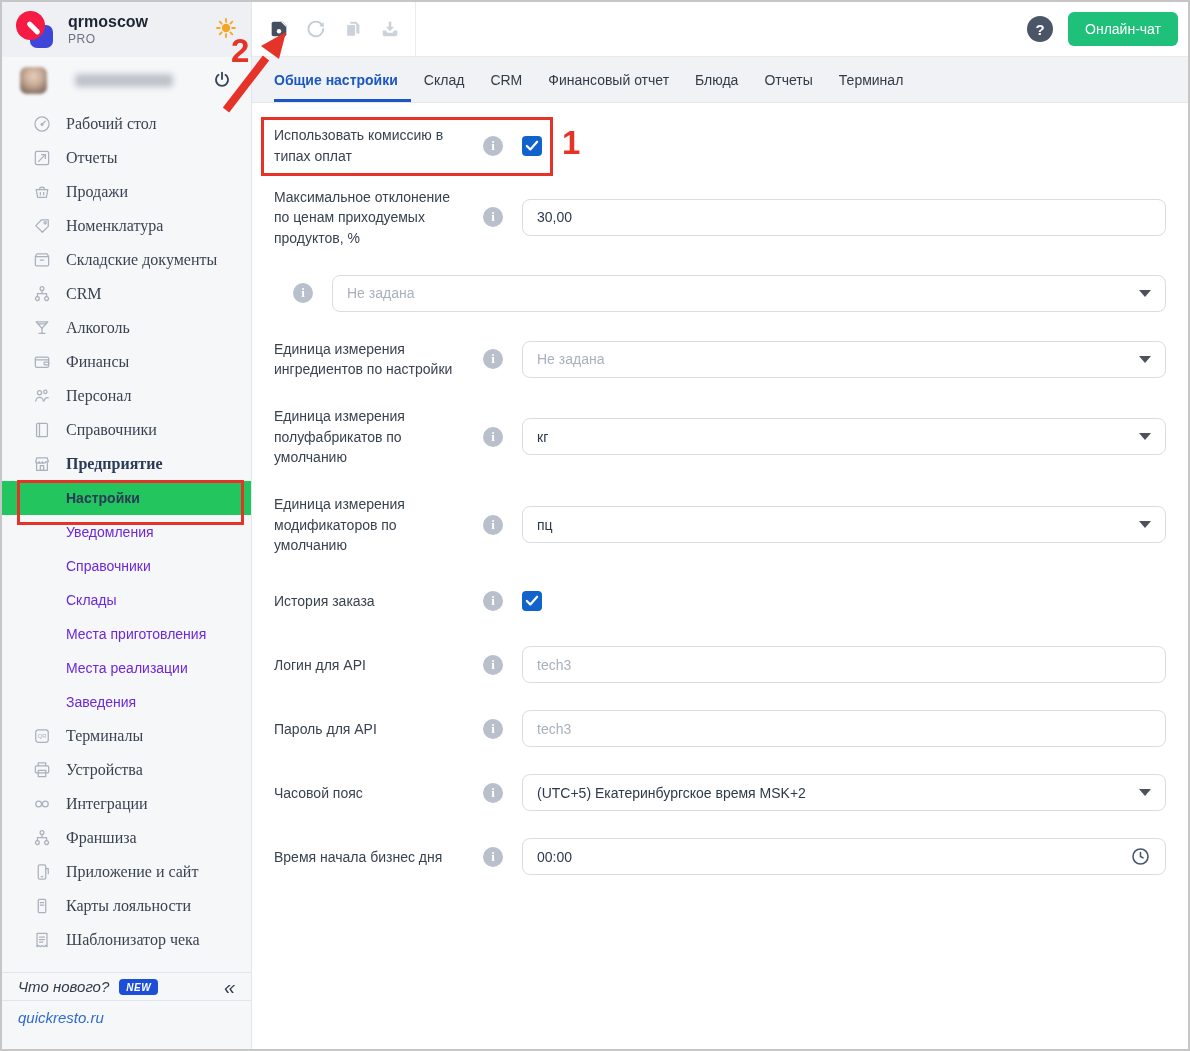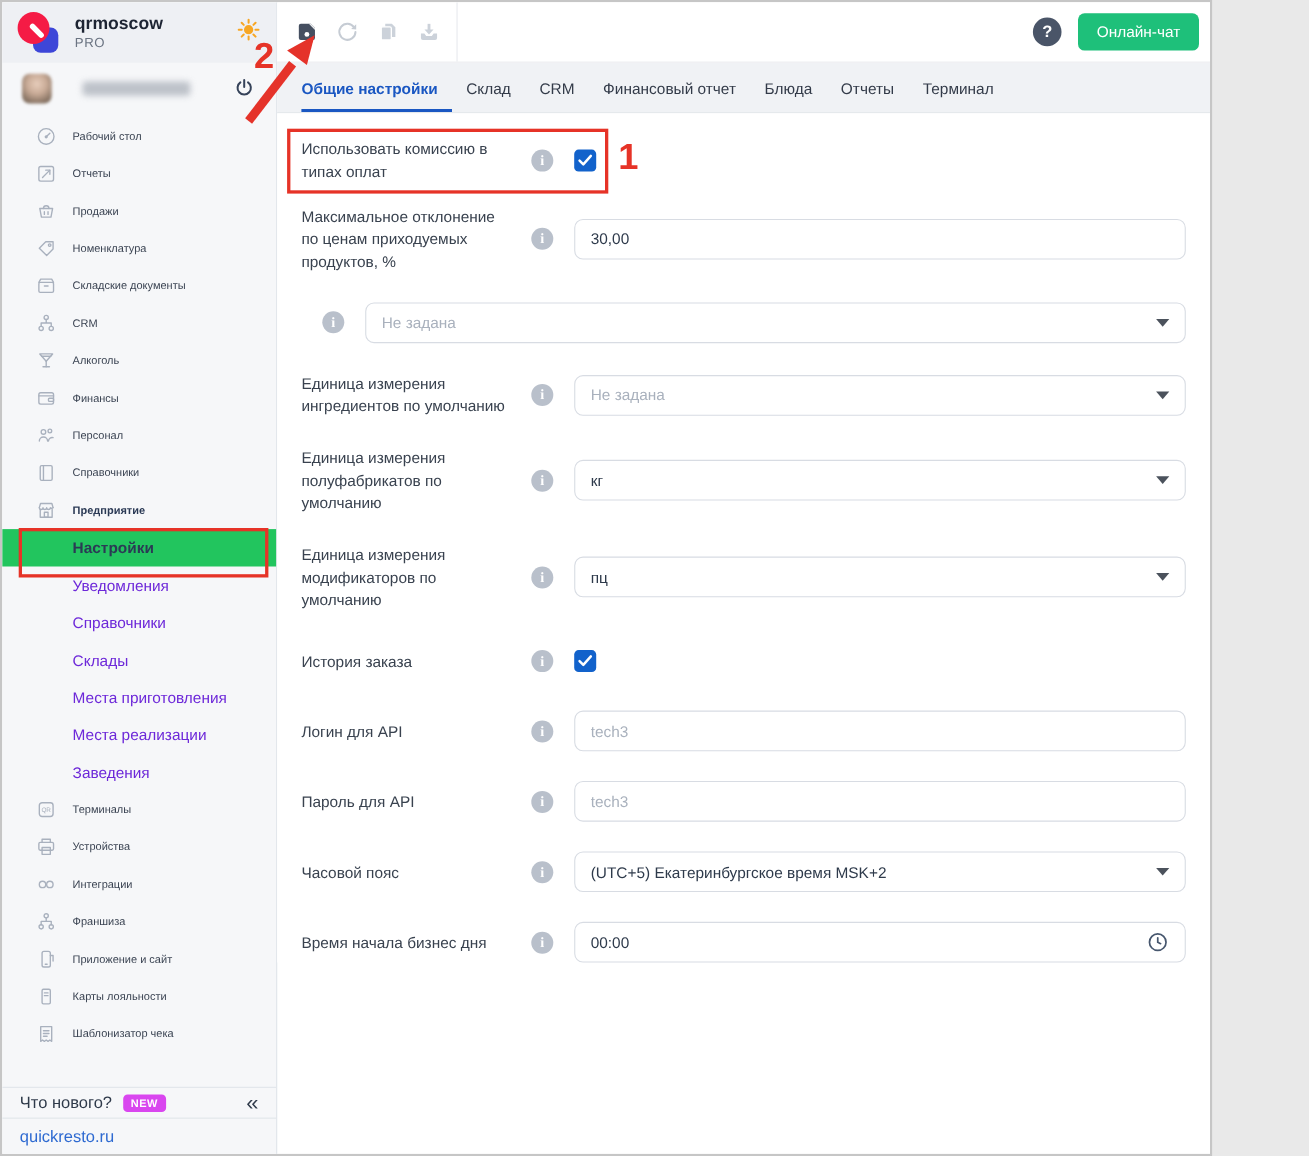--- a/index.html
+++ b/index.html
@@ -1,42 +1,42 @@
 <!DOCTYPE html>
 <html><head>
 <meta charset="utf-8">
 <style>
   html,body{margin:0;padding:0;background:#e9e9e9;font-family:"Liberation Sans",sans-serif;}
-  .app{position:relative;width:1102px;height:1051px;box-sizing:border-box;border:2px solid #c6c6c6;background:#fff;overflow:hidden;}
+  .app{position:relative;width:1190px;height:1051px;box-sizing:border-box;border:2px solid #c6c6c6;background:#fff;overflow:hidden;}
 
   
   .sidebar{position:absolute;left:0;top:0;width:250px;height:100%;background:#f6f7f9;border-right:1px solid #e2e5ea;box-sizing:border-box;}
   .logo-row{height:55px;background:#eef0f4;display:flex;align-items:center;padding:0 14px 0 12px;box-sizing:border-box;}
   .logo-mark{position:relative;width:42px;height:42px;margin-right:12px;flex:0 0 auto;}
   .logo-square{position:absolute;right:3px;bottom:3px;width:23px;height:23px;background:#3d46d8;border-radius:7px;}
   .logo-circle{position:absolute;left:2px;top:2px;width:29px;height:29px;background:#f51b45;border-radius:50%;}
   .logo-slash{position:absolute;left:17px;top:11px;width:5px;height:16px;background:#fff;border-radius:3px;transform:rotate(-45deg);}
   .brand-name{font-size:16px;font-weight:bold;color:#1d2433;line-height:1.15;}
   .brand-plan{font-size:12px;color:#6b7482;letter-spacing:.5px;}
   .sun{margin-left:auto;}
   .user-row{height:46px;display:flex;align-items:center;padding:0 18px;box-sizing:border-box;}
   .avatar{width:27px;height:27px;border-radius:7px;background:radial-gradient(circle at 50% 35%,#e7cdbb 0%,#c9ab97 40%,#8d7868 75%,#6e5d50 100%);filter:blur(1.5px);flex:0 0 auto;}
   .user-name-blur{width:98px;height:13px;margin-left:28px;border-radius:3px;background:#aab0b9;opacity:.75;filter:blur(3px);}
   .power{margin-left:auto;display:flex;}
   .menu{padding-top:4px;}
   .menu-item{height:34px;display:flex;align-items:center;padding-left:30px;cursor:pointer;}
   .menu-icon{width:20px;height:20px;display:flex;align-items:center;justify-content:center;margin-right:14px;flex:0 0 auto;}
-  .menu-label{font-size:10px;color:#3a4352;white-space:nowrap;}
+  .menu-label{font-size:16px;color:#3a4352;white-space:nowrap;font-family:Liberation Serif, serif;}
   .menu-item.bold .menu-label{font-weight:bold;color:#2b3a55;}
   .submenu-item{height:34px;display:flex;align-items:center;padding-left:64px;font-size:14px;color:#6d28d9;cursor:pointer;white-space:nowrap;}
   .submenu-item.active{background:#22c55e;font-weight:bold;color:#2b3a55;}
-  .sidebar-footer{position:absolute;left:0;right:0;bottom:0;}
+  .sidebar-footer{position:absolute;left:0;right:0;bottom:16px;font-style:italic;}
   .whats-new{height:27px;display:flex;align-items:center;padding:0 16px;border-top:1px solid #e2e5ea;}
   .whats-new-label{font-size:15px;color:#2f3a4a;}
-  .new-badge{margin-left:10px;background:#d946ef;color:#fff;font-size:10px;font-weight:bold;letter-spacing:.5px;padding:3px 7px 2px;border-radius:4px;}
+  .new-badge{margin-left:10px;background:#1d4ed8;color:#fff;font-size:10px;font-weight:bold;letter-spacing:.5px;padding:3px 7px 2px;border-radius:4px;}
   .collapse{margin-left:auto;font-size:20px;color:#2f3a4a;line-height:1;cursor:pointer;}
   .site-row{height:33px;display:flex;align-items:center;padding:0 16px;border-top:1px solid #e2e5ea;box-sizing:border-box;}
   .site-link{font-size:15px;color:#2e6ad1;text-decoration:none;}
 
   
   .main{margin-left:250px;height:100%;position:relative;}
   .toolbar{height:55px;background:#fff;border-bottom:1px solid #e8eaee;display:flex;align-items:center;box-sizing:border-box;}
   .tb-icons{display:flex;align-items:center;gap:15px;padding:0 14px 0 16px;height:100%;}
   .tb-btn{width:22px;height:22px;display:flex;align-items:center;justify-content:center;cursor:pointer;}
   .tb-sep{width:1px;height:54px;background:#e8eaee;}
@@ -391,21 +391,21 @@
               <span class="info-icon">i</span>
             </div>
             <div class="control-col">
               <div class="field select">
                 <span class="select-val placeholder">Не задана</span>
                 <span class="caret"></span>
               </div>
             </div>
           </div>
           <div class="form-row">
-            <div class="row-label">Единица измерения ингредиентов по умолчанию</div>
+            <div class="row-label">Единица измерения ингредиентов по настройки</div>
             <div class="info-col">
               <span class="info-icon">i</span>
             </div>
             <div class="control-col">
               <div class="field select">
                 <span class="select-val placeholder">Не задана</span>
                 <span class="caret"></span>
               </div>
             </div>
           </div>

